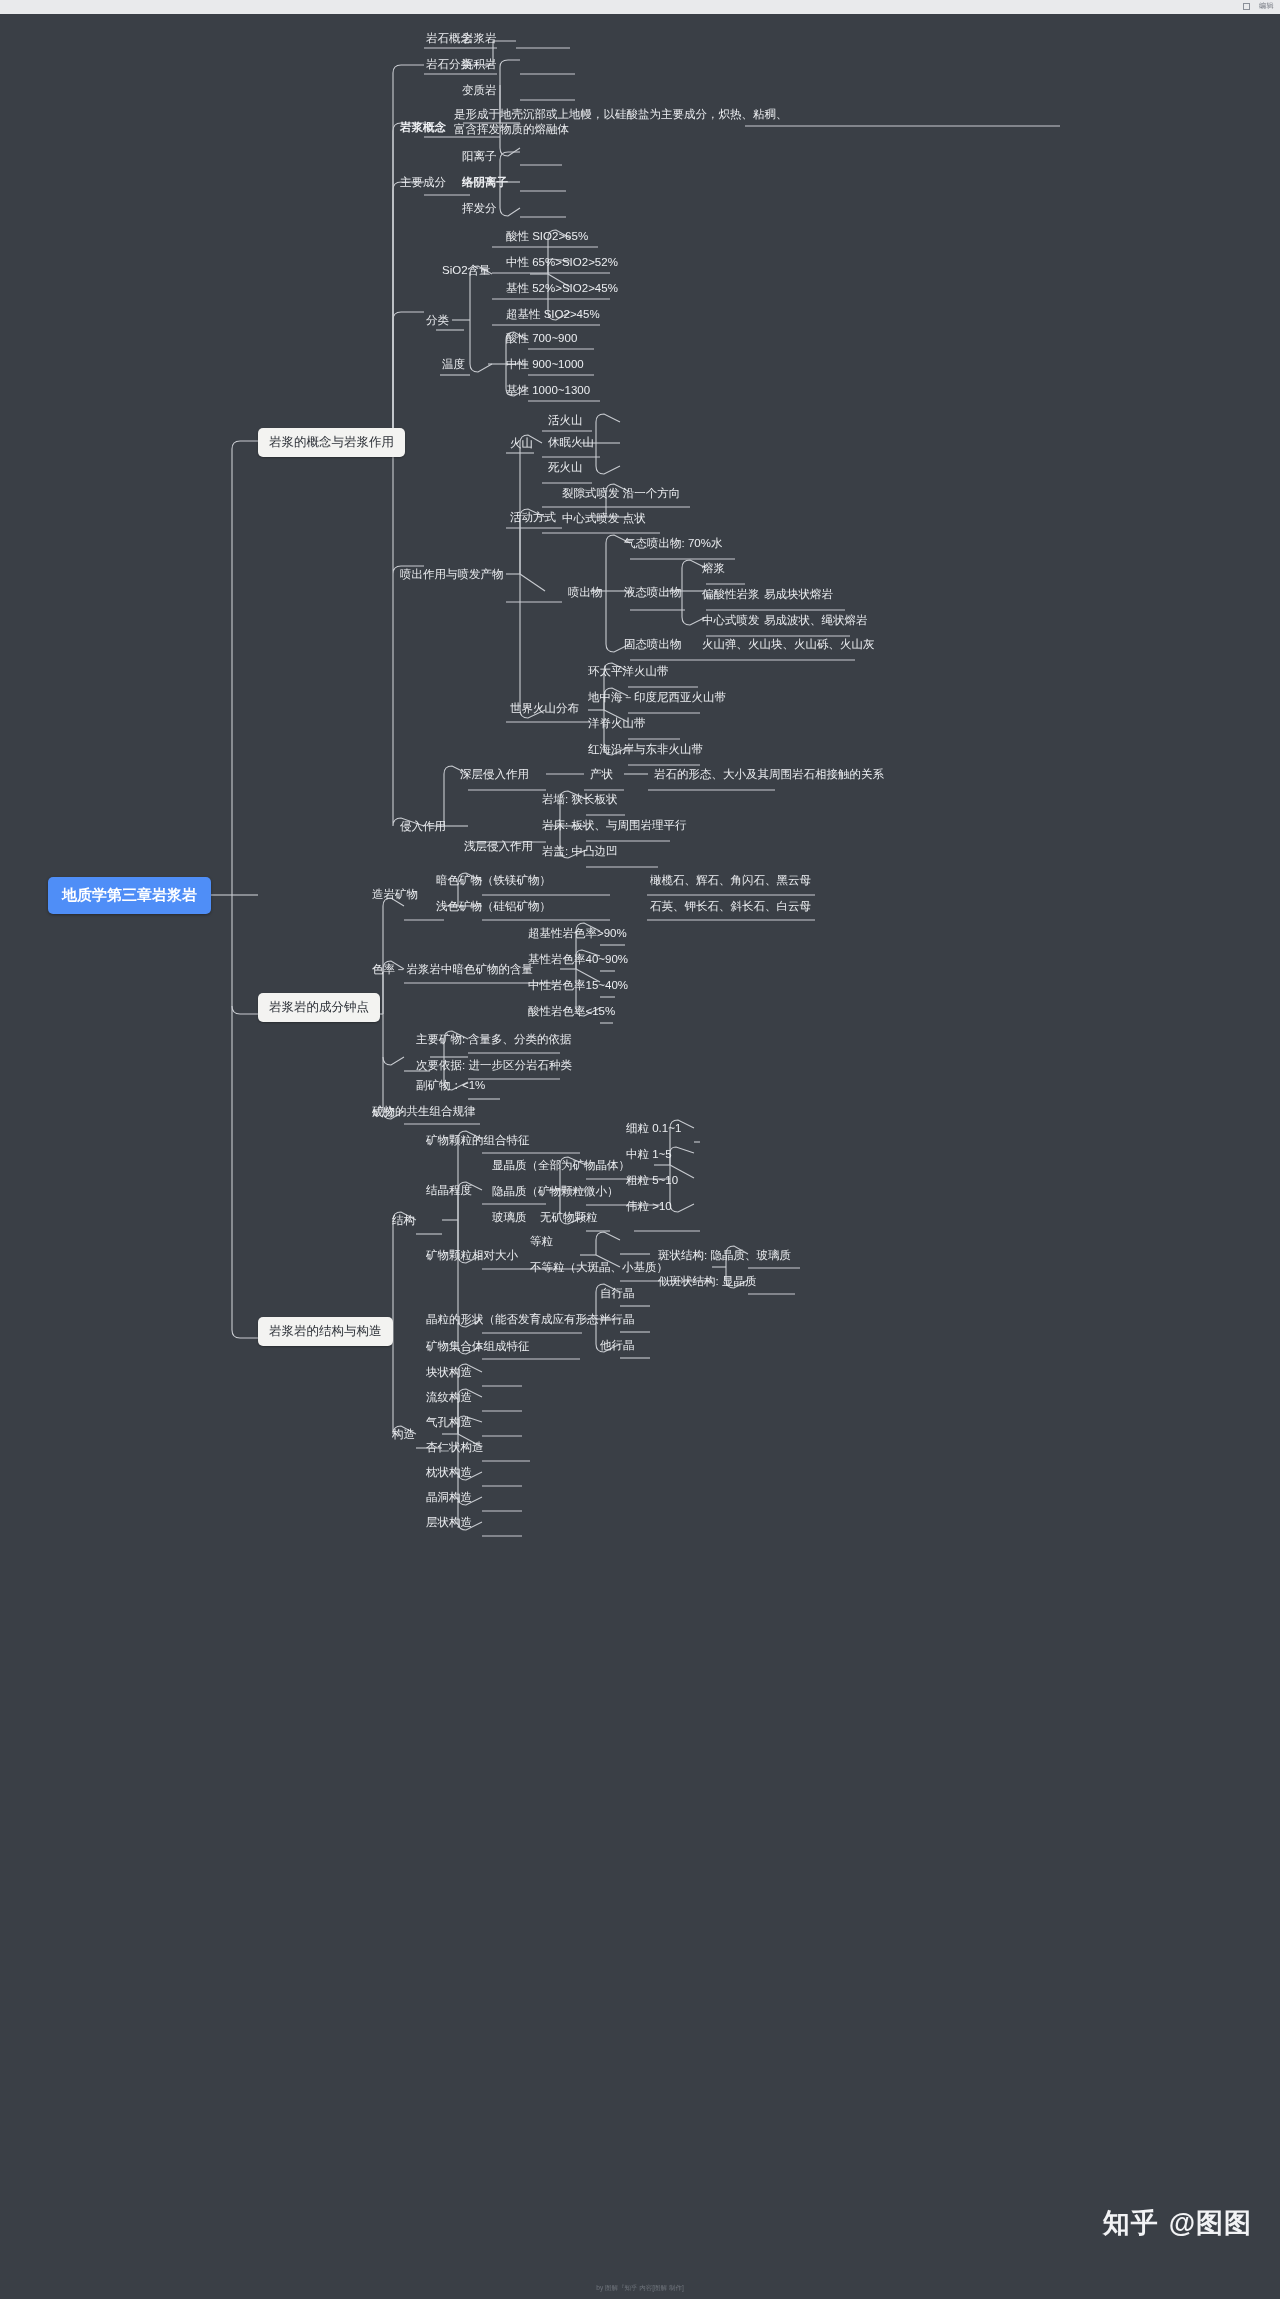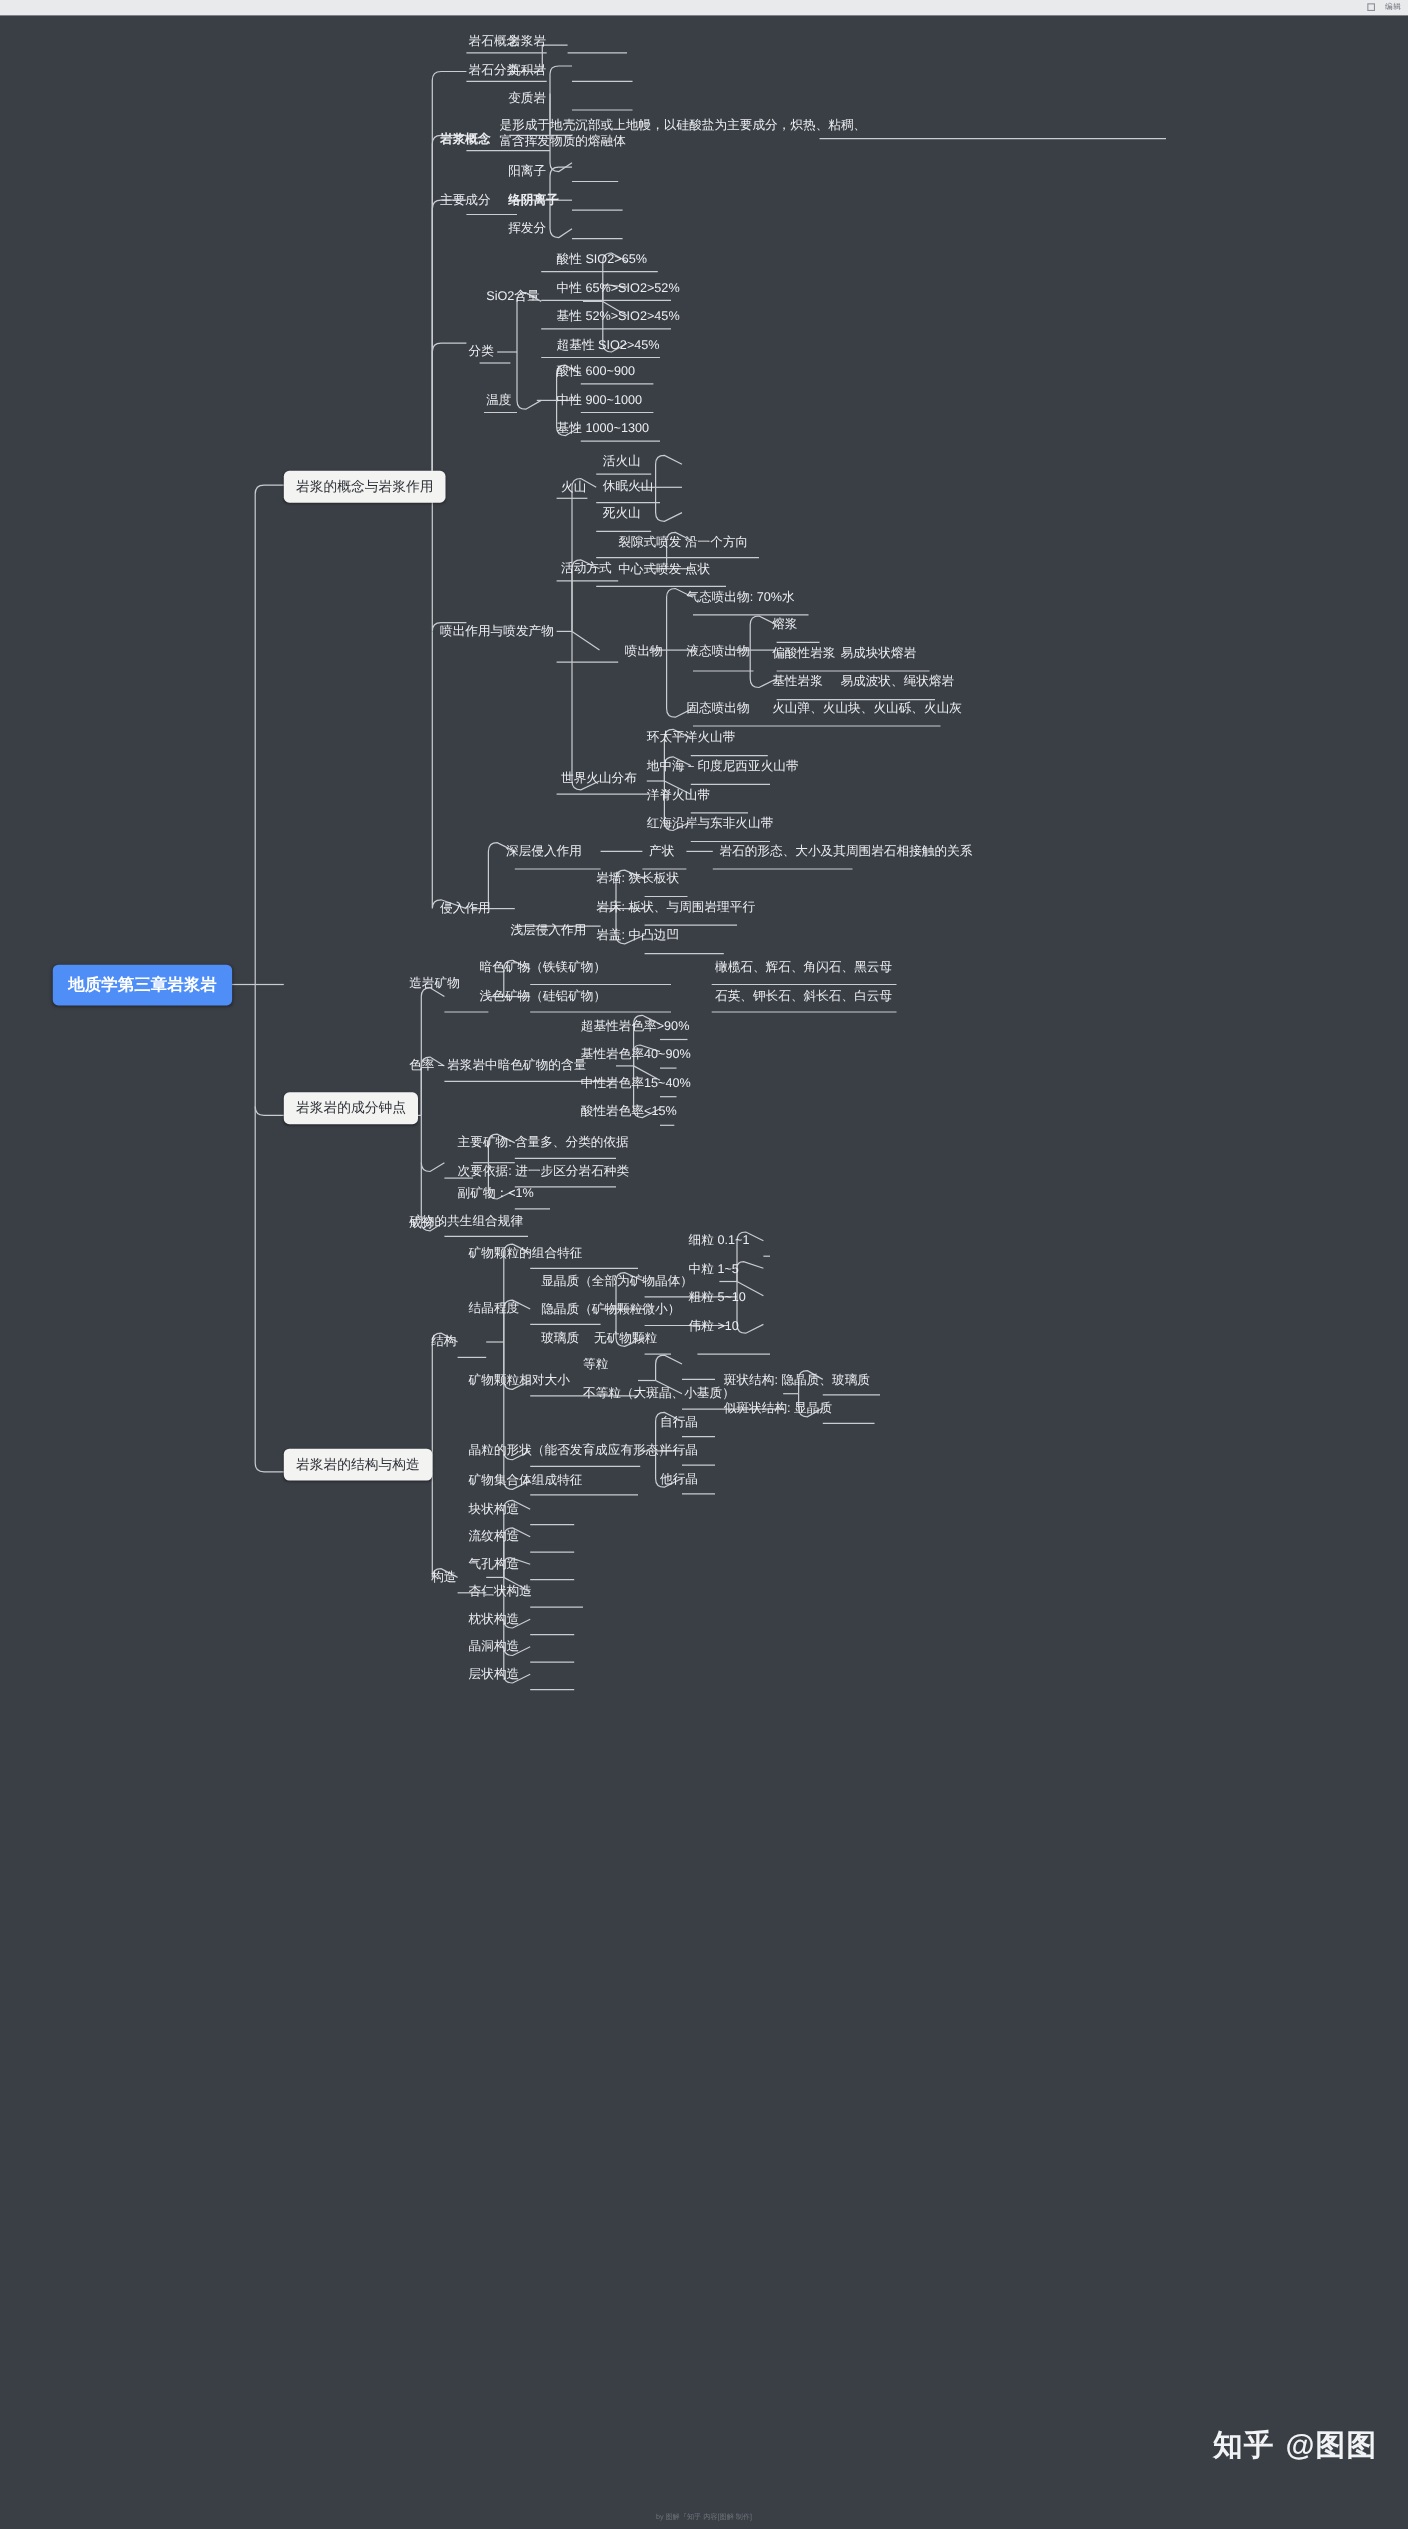--- a/index.html
+++ b/index.html
@@ -364,41 +364,41 @@
   <div class="node" style="left:460px; top:200px;">挥发分</div>
 
   <div class="node" style="left:424px; top:312px;">分类</div>
   <div class="node" style="left:440px; top:262px;">SiO2含量</div>
   <div class="node" style="left:504px; top:228px;">酸性  SIO2&gt;65%</div>
   <div class="node" style="left:504px; top:254px;">中性  65%&gt;SIO2&gt;52%</div>
   <div class="node" style="left:504px; top:280px;">基性  52%&gt;SIO2&gt;45%</div>
   <div class="node" style="left:504px; top:306px;">超基性 SIO2&gt;45%</div>
 
   <div class="node" style="left:440px; top:356px;">温度</div>
-  <div class="node" style="left:504px; top:330px;">酸性  600~900</div>
+  <div class="node" style="left:504px; top:330px;">酸性  700~900</div>
   <div class="node" style="left:504px; top:356px;">中性  900~1000</div>
   <div class="node" style="left:504px; top:382px;">基性  1000~1300</div>
 
   <div class="node" style="left:398px; top:566px;">喷出作用与喷发产物</div>
   <div class="node" style="left:508px; top:435px;">火山</div>
   <div class="node" style="left:546px; top:412px;">活火山</div>
   <div class="node" style="left:546px; top:434px;">休眠火山</div>
   <div class="node" style="left:546px; top:459px;">死火山</div>
 
   <div class="node" style="left:508px; top:509px;">活动方式</div>
   <div class="node" style="left:560px; top:485px;">裂隙式喷发  沿一个方向</div>
   <div class="node" style="left:560px; top:510px;">中心式喷发  点状</div>
 
   <div class="node" style="left:566px; top:584px;">喷出物</div>
   <div class="node" style="left:622px; top:535px;">气态喷出物: 70%水</div>
   <div class="node" style="left:622px; top:584px;">液态喷出物</div>
   <div class="node" style="left:700px; top:560px;">熔浆</div>
   <div class="node" style="left:700px; top:586px;">偏酸性岩浆</div>
   <div class="node" style="left:762px; top:586px;">易成块状熔岩</div>
-  <div class="node" style="left:700px; top:612px;">基性岩浆</div>
+  <div class="node" style="left:700px; top:612px;">中心式喷发</div>
   <div class="node" style="left:762px; top:612px;">易成波状、绳状熔岩</div>
   <div class="node" style="left:622px; top:636px;">固态喷出物</div>
   <div class="node" style="left:700px; top:636px;">火山弹、火山块、火山砾、火山灰</div>
 
   <div class="node" style="left:508px; top:700px;">世界火山分布</div>
   <div class="node" style="left:586px; top:663px;">环太平洋火山带</div>
   <div class="node" style="left:586px; top:689px;">地中海－印度尼西亚火山带</div>
   <div class="node" style="left:586px; top:715px;">洋脊火山带</div>
   <div class="node" style="left:586px; top:741px;">红海沿岸与东非火山带</div>
 

